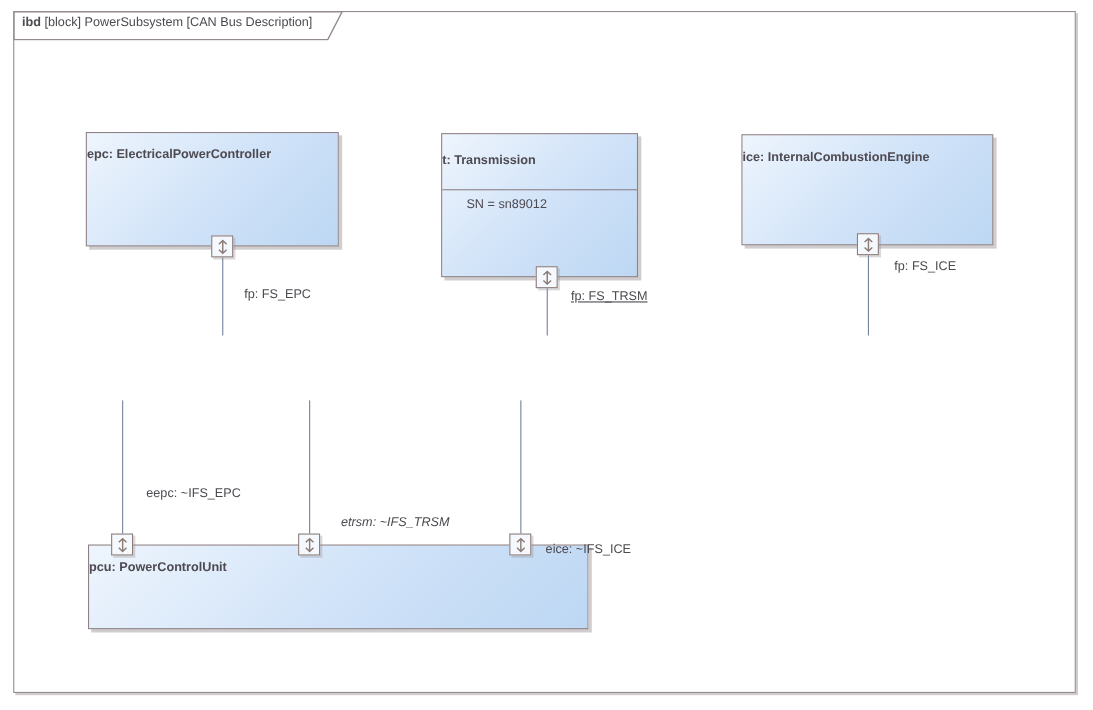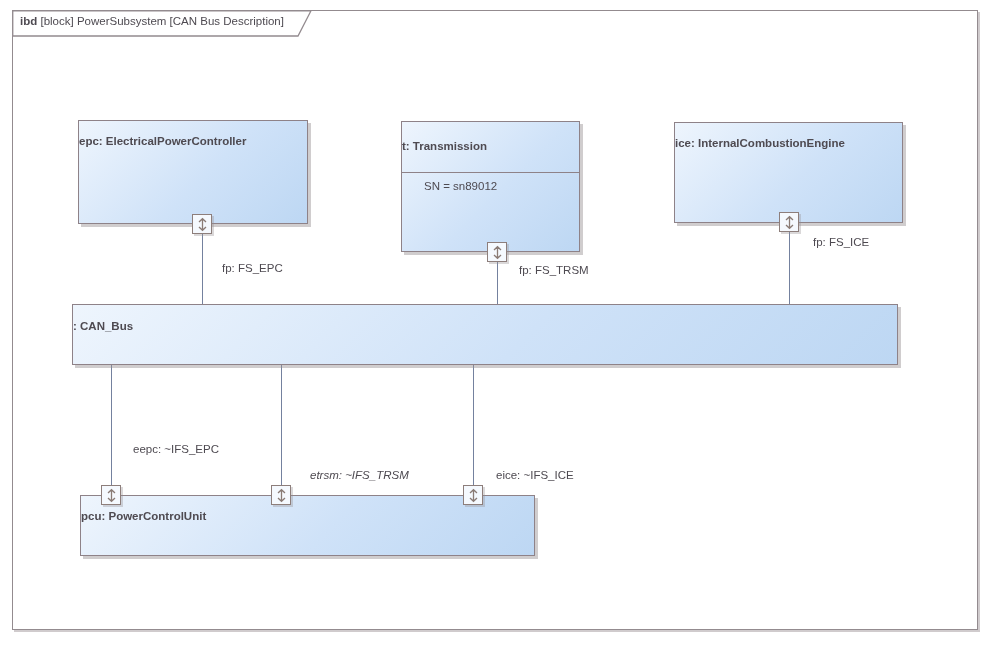--- a/index.html
+++ b/index.html
@@ -57,25 +57,22 @@
   <div class="block" style="left:401px;top:121px;width:179px;height:131px;">
     <div class="block-title" style="top:18px;">t: Transmission</div>
     <div class="compartment-sep" style="top:50px;"></div>
     <div class="block-attr" style="left:22px;top:58px;">SN = sn89012</div>
   </div>
 
   <div class="block" style="left:674px;top:122px;width:229px;height:101px;">
     <div class="block-title" style="top:14px;">ice: InternalCombustionEngine</div>
   </div>
 
-  <div class="block" style="left:72px;top:304px;width:826px;height:61px;">
-    <div class="block-title" style="top:15px;">: CAN_Bus</div>
-  </div>
 
-  <div class="block" style="left:80px;top:495px;width:455px;height:61px;">
+  <div class="block" style="left:80px;top:495px;width:455px;height:77px;">
     <div class="block-title" style="top:14px;">pcu: PowerControlUnit</div>
   </div>
 
   <div class="port" style="left:192px;top:214px;">
     <svg width="11" height="15" viewBox="0 0 11 15">
       <path d="M5.5 2 V13 M2 5 L5.5 1.7 L9 5 M2 10 L5.5 13.3 L9 10" fill="none" stroke="#8a7b75" stroke-width="1.3"></path>
     </svg>
   </div>
   <div class="port" style="left:487px;top:242px;">
     <svg width="11" height="15" viewBox="0 0 11 15">
@@ -97,19 +94,19 @@
       <path d="M5.5 2 V13 M2 5 L5.5 1.7 L9 5 M2 10 L5.5 13.3 L9 10" fill="none" stroke="#8a7b75" stroke-width="1.3"></path>
     </svg>
   </div>
   <div class="port" style="left:463px;top:485px;">
     <svg width="11" height="15" viewBox="0 0 11 15">
       <path d="M5.5 2 V13 M2 5 L5.5 1.7 L9 5 M2 10 L5.5 13.3 L9 10" fill="none" stroke="#8a7b75" stroke-width="1.3"></path>
     </svg>
   </div>
 
   <div class="port-label" style="left:222px;top:237px;margin-top:25px;">fp: FS_EPC</div>
-  <div class="port-label" style="left:519px;top:264px;">fp: FS_TRSM</div>
+  <div class="port-label" style="left:519px;top:264px;text-decoration:underline;">fp: FS_TRSM</div>
   <div class="port-label" style="left:813px;top:236px;text-align:right;">fp: FS_ICE</div>
   <div class="port-label" style="left:133px;top:443px;">eepc: ~IFS_EPC</div>
   <div class="port-label" style="left:310px;top:469px;font-style:italic;">etrsm: ~IFS_TRSM</div>
-  <div class="port-label" style="left:496px;top:469px;">eice: ~IFS_ICE</div>
+  <div class="port-label" style="left:496px;top:494px;">eice: ~IFS_ICE</div>
 
 </div>
 
 </body></html>

